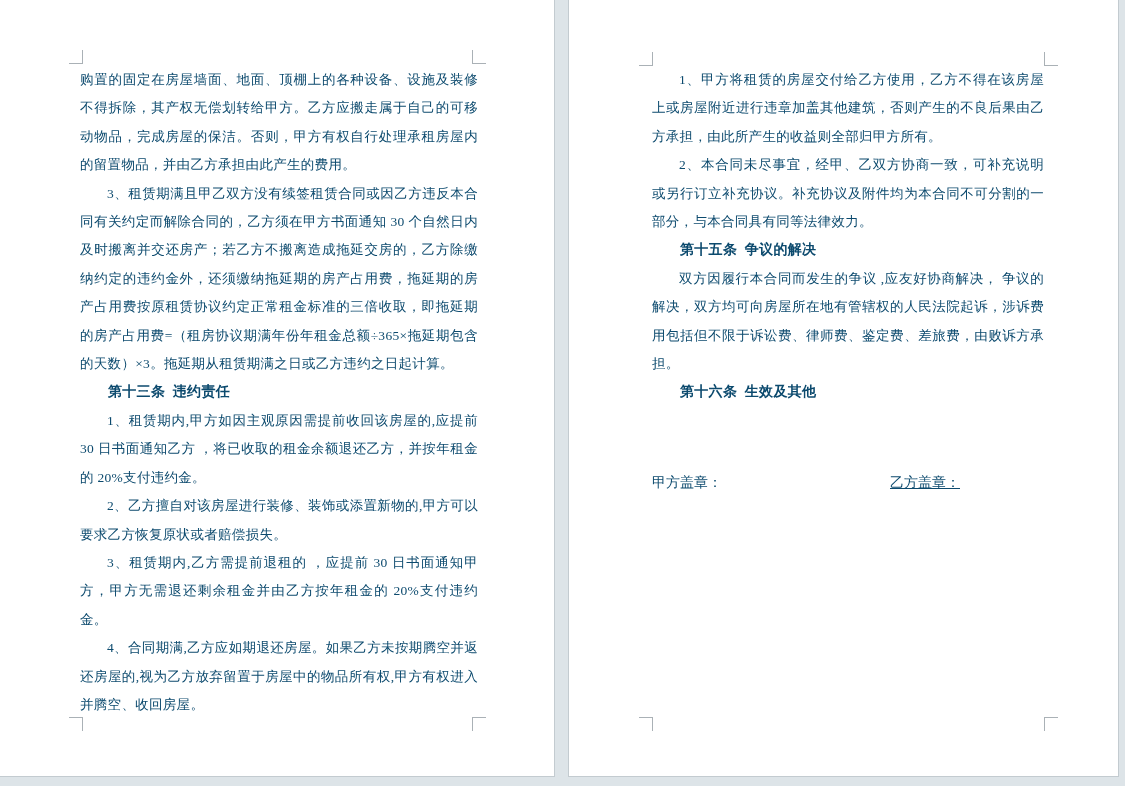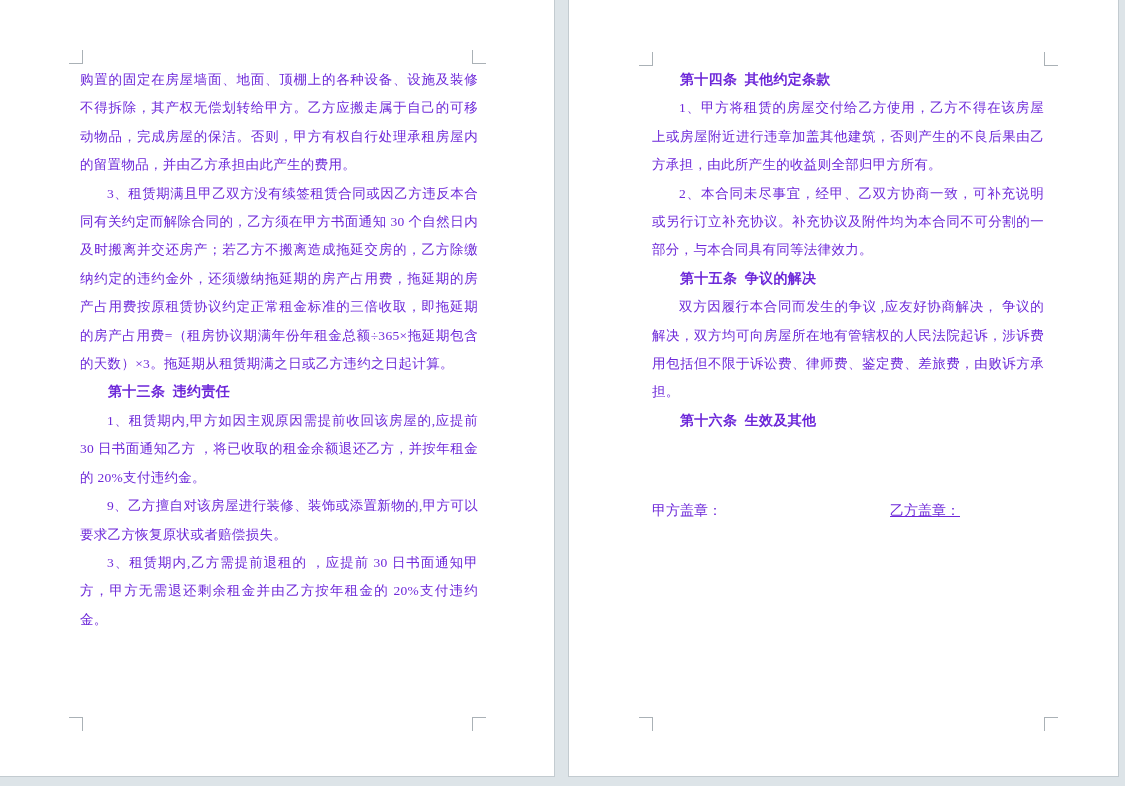--- a/index.html
+++ b/index.html
@@ -15,21 +15,21 @@
     position: absolute;
     top: 0;
     background: #ffffff;
     box-sizing: border-box;
     border: 1px solid #c3cbd0;
     border-top: none;
   }
   .page-left  { left: -2px;  width: 557px; height: 777px; border-left: none; }
   .page-right { left: 568px; width: 551px; height: 777px; }
 
-  .textblock { position: absolute; color: #6d28d9; }
+  .textblock { position: absolute; color: #0c4a6e; }
   .page-left  .textblock { left: 82px; top: 66px; width: 398px; }
   .page-right .textblock { left: 83px; top: 66px; width: 392px; }
 
   .para {
     margin: 0;
     font-size: 13.5px;
     line-height: 28.4px;
     text-align: justify;
     text-indent: 2em;
     white-space: pre-wrap;
@@ -81,33 +81,33 @@
     <div class="mark mark-tl"></div>
     <div class="mark mark-tr"></div>
     <div class="mark mark-bl"></div>
     <div class="mark mark-br"></div>
 
     <div class="textblock">
       <p class="para no-indent">购置的固定在房屋墙面、地面、顶棚上的各种设备、设施及装修不得拆除，其产权无偿划转给甲方。乙方应搬走属于自己的可移动物品，完成房屋的保洁。否则，甲方有权自行处理承租房屋内的留置物品，并由乙方承担由此产生的费用。</p>
       <p class="para">3、租赁期满且甲乙双方没有续签租赁合同或因乙方违反本合同有关约定而解除合同的，乙方须在甲方书面通知 30 个自然日内及时搬离并交还房产；若乙方不搬离造成拖延交房的，乙方除缴纳约定的违约金外，还须缴纳拖延期的房产占用费，拖延期的房产占用费按原租赁协议约定正常租金标准的三倍收取，即拖延期的房产占用费=（租房协议期满年份年租金总额÷365×拖延期包含的天数）×3。拖延期从租赁期满之日或乙方违约之日起计算。</p>
       <p class="heading">第十三条  违约责任</p>
       <p class="para">1、租赁期内,甲方如因主观原因需提前收回该房屋的,应提前 30 日书面通知乙方 ，将已收取的租金余额退还乙方，并按年租金的 20%支付违约金。</p>
-      <p class="para">9、乙方擅自对该房屋进行装修、装饰或添置新物的,甲方可以要求乙方恢复原状或者赔偿损失。</p>
+      <p class="para">2、乙方擅自对该房屋进行装修、装饰或添置新物的,甲方可以要求乙方恢复原状或者赔偿损失。</p>
       <p class="para">3、租赁期内,乙方需提前退租的 ，应提前 30 日书面通知甲方，甲方无需退还剩余租金并由乙方按年租金的 20%支付违约金。</p>
+      <p class="para">4、合同期满,乙方应如期退还房屋。如果乙方未按期腾空并返还房屋的,视为乙方放弃留置于房屋中的物品所有权,甲方有权进入并腾空、收回房屋。</p>
     </div>
   </div>
 
   <div class="page page-right">
     <div class="mark mark-tl"></div>
     <div class="mark mark-tr"></div>
     <div class="mark mark-bl"></div>
     <div class="mark mark-br"></div>
 
     <div class="textblock">
-      <p class="heading">第十四条  其他约定条款</p>
       <p class="para">1、甲方将租赁的房屋交付给乙方使用，乙方不得在该房屋上或房屋附近进行违章加盖其他建筑，否则产生的不良后果由乙方承担，由此所产生的收益则全部归甲方所有。</p>
       <p class="para">2、本合同未尽事宜，经甲、乙双方协商一致，可补充说明或另行订立补充协议。补充协议及附件均为本合同不可分割的一部分，与本合同具有同等法律效力。</p>
       <p class="heading">第十五条  争议的解决</p>
       <p class="para">双方因履行本合同而发生的争议 ,应友好协商解决， 争议的解决，双方均可向房屋所在地有管辖权的人民法院起诉，涉诉费用包括但不限于诉讼费、律师费、鉴定费、差旅费，由败诉方承担。</p>
       <p class="heading">第十六条  生效及其他</p>
 
       <div class="seal-row">
         <span class="seal-a">甲方盖章：</span>
         <span class="seal-b">乙方盖章：</span>
       </div>

